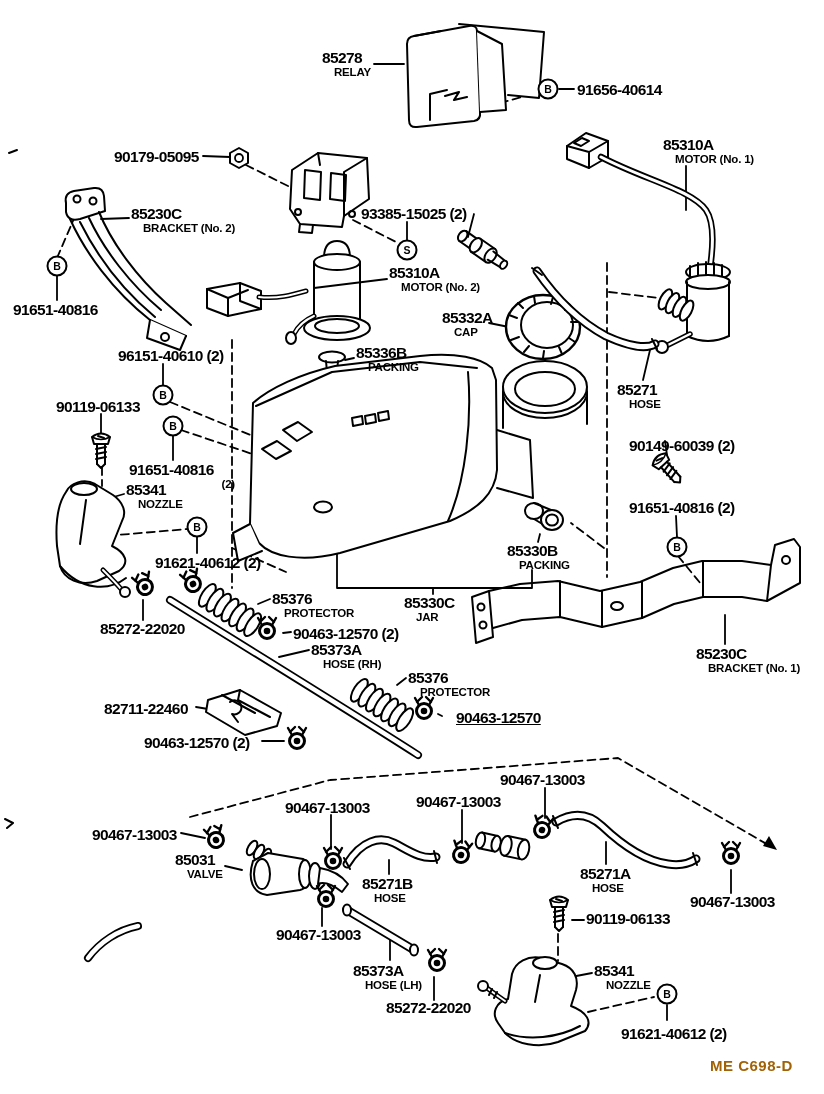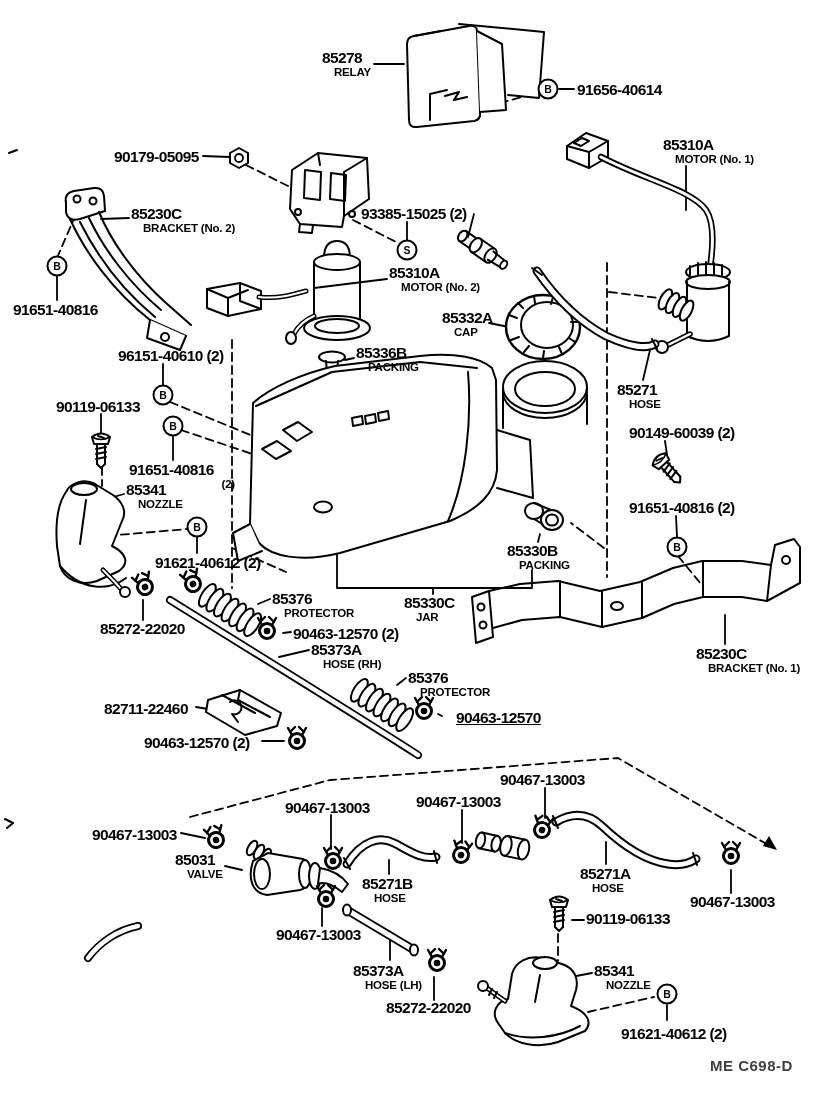--- a/index.html
+++ b/index.html
@@ -13,21 +13,21 @@
   .desc-right .pd{text-align:right;}
   .fast{position:absolute;width:17px;height:17px;border:2px solid #000;border-radius:50%;
         background:#fff;transform:translate(-50%,-50%);display:flex;align-items:center;
         justify-content:center;z-index:6;}
   .fast span{font:700 10.5px/1 "Liberation Sans",sans-serif;color:#000;}
   .note{position:absolute;color:#000;z-index:5;white-space:nowrap;}
   .n1{font:700 16px/1.1 "Liberation Sans",sans-serif;}
   .n2{font:700 17px/1.15 "Liberation Sans",sans-serif;text-decoration:underline;
       text-decoration-thickness:2px;text-underline-offset:2px;}
   .n3{font:700 11.5px/1.2 "Liberation Sans",sans-serif;}
-  .code{position:absolute;font:700 15px/1 "Liberation Sans",sans-serif;color:#404040;
+  .code{position:absolute;font:700 15px/1 "Liberation Sans",sans-serif;color:#a16207;
         letter-spacing:0.5px;z-index:5;}
 </style>
 </head>
 <body>
 
 <div class="stage">
 
 <svg width="824" height="1094" viewBox="0 0 824 1094">
   <defs>
     <g id="clampS">
@@ -426,21 +426,21 @@
         <div class="pn">85341</div>
         <div class="pd">NOZZLE</div>
       </div>
       <div class="plbl" style="left: 155px; top: 555px;">
         <div class="pn">91621-40612 (2)</div>
       </div>
       <div class="plbl" style="left: 617px; top: 382px;">
         <div class="pn">85271</div>
         <div class="pd">HOSE</div>
       </div>
-      <div class="plbl" style="left: 629px; top: 425px;">
+      <div class="plbl" style="left: 629px; top: 438px;">
         <div class="pn">90149-60039 (2)</div>
       </div>
       <div class="plbl" style="left: 629px; top: 500px;">
         <div class="pn">91651-40816 (2)</div>
       </div>
       <div class="plbl" style="left: 507px; top: 543px;">
         <div class="pn">85330B</div>
         <div class="pd">PACKING</div>
       </div>
       <div class="plbl" style="left: 404px; top: 595px;">

